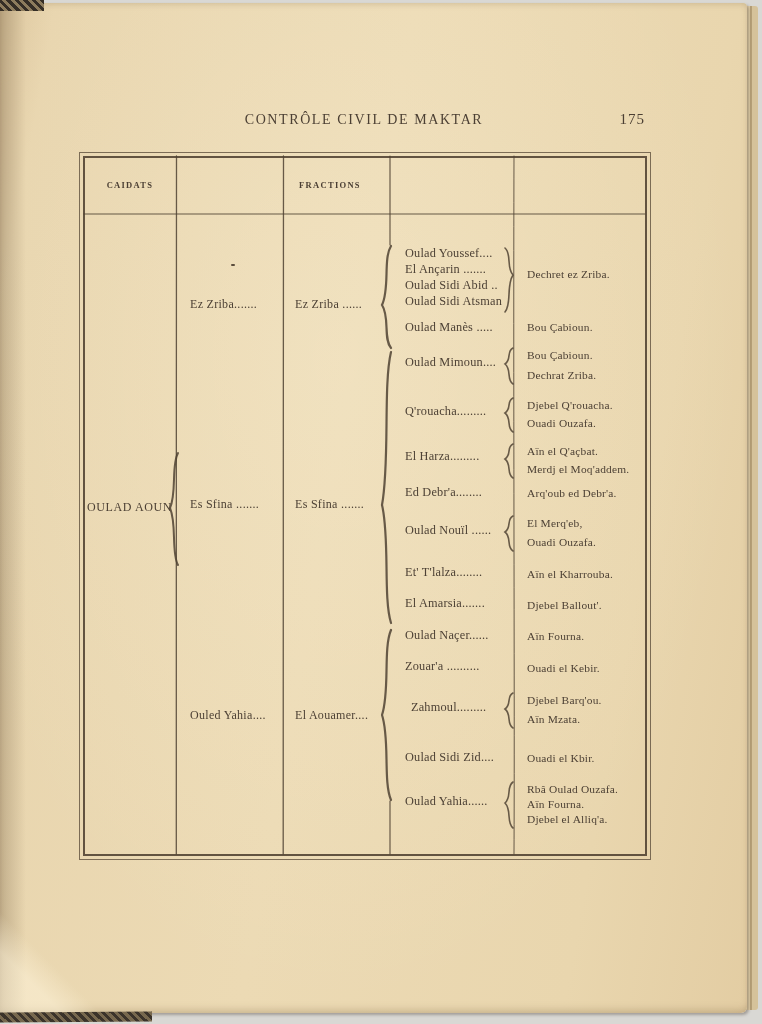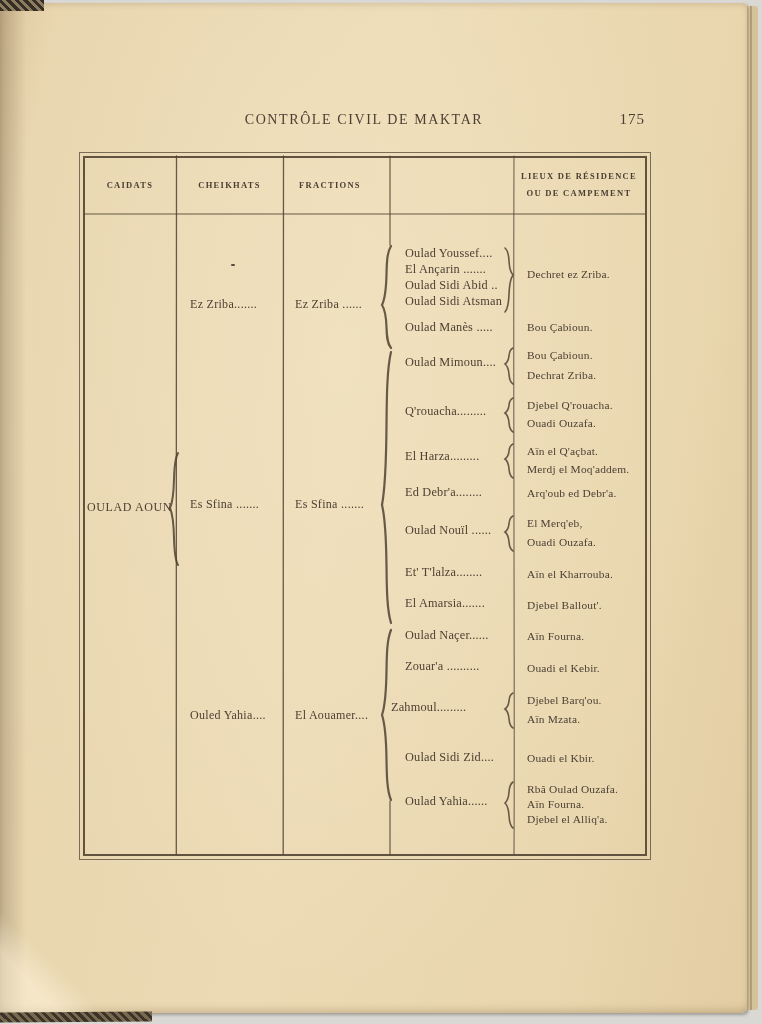--- a/index.html
+++ b/index.html
@@ -84,24 +84,21 @@
     <div class="corner-fold"></div>
 
     <div class="running-head">CONTRÔLE CIVIL DE MAKTAR</div>
     <div class="folio">175</div>
 
     <div class="table-outer">
       <div class="table-inner"></div>
     </div>
 
     <div class="col-header" style="left:84px;width:92px">CAIDATS</div>
-    <div class="col-header" style="left:176px;width:107px">CHEIKHATS</div>
     <div class="col-header" style="left:283px;width:94px">FRACTIONS</div>
-    <div class="col-header" style="left:514px;width:130px">LIEUX DE RÉSIDENCE
-OU DE CAMPEMENT</div>
 
     <div class="cell-text caidat-label" style="left:87px;top:496px">OULAD AOUN</div>
 
     <div id="rows-layer">
         <div class="cell-text cheikhat" style="left: 190px; top: 293px;">Ez Zriba.......</div>
         <div class="cell-text fraction" style="left: 295px; top: 293px;">Ez Zriba ......</div>
         <div class="cell-text name" style="left: 405px; top: 242px;">Oulad Youssef....</div>
         <div class="cell-text name" style="left: 405px; top: 258px;">El Ançarin .......</div>
         <div class="cell-text name" style="left: 405px; top: 274px;">Oulad Sidi Abid ..</div>
         <div class="cell-text name" style="left: 405px; top: 290px;">Oulad Sidi Atsman</div>
@@ -127,21 +124,21 @@
         <div class="cell-text name" style="left: 405px; top: 561px;">Et' T'lalza........</div>
         <div class="cell-text place" style="left: 527px; top: 563px;">Aïn el Kharrouba.</div>
         <div class="cell-text name" style="left: 405px; top: 592px;">El Amarsia.......</div>
         <div class="cell-text place" style="left: 527px; top: 594px;">Djebel Ballout'.</div>
         <div class="cell-text cheikhat" style="left: 190px; top: 704px;">Ouled Yahia....</div>
         <div class="cell-text fraction" style="left: 295px; top: 704px;">El Aouamer....</div>
         <div class="cell-text name" style="left: 405px; top: 624px;">Oulad Naçer......</div>
         <div class="cell-text place" style="left: 527px; top: 625px;">Aïn Fourna.</div>
         <div class="cell-text name" style="left: 405px; top: 655px;">Zouar'a ..........</div>
         <div class="cell-text place" style="left: 527px; top: 657px;">Ouadi el Kebir.</div>
-        <div class="cell-text name" style="left: 391px; top: 696px;">Zahmoul.........</div>
+        <div class="cell-text name" style="left: 411px; top: 696px;">Zahmoul.........</div>
         <div class="cell-text place" style="left: 527px; top: 689px;">Djebel Barq'ou.</div>
         <div class="cell-text place" style="left: 527px; top: 708px;">Aïn Mzata.</div>
         <div class="cell-text name" style="left: 405px; top: 746px; text-align: center;">Oulad Sidi Zid....</div>
         <div class="cell-text place" style="left: 527px; top: 747px;">Ouadi el Kbir.</div>
         <div class="cell-text name" style="left: 405px; top: 790px;">Oulad Yahia......</div>
         <div class="cell-text place" style="left: 527px; top: 778px;">Rbâ Oulad Ouzafa.</div>
         <div class="cell-text place" style="left: 527px; top: 793px;">Aïn Fourna.</div>
         <div class="cell-text place" style="left: 527px; top: 808px;">Djebel el Alliq'a.</div>
       </div>
 

